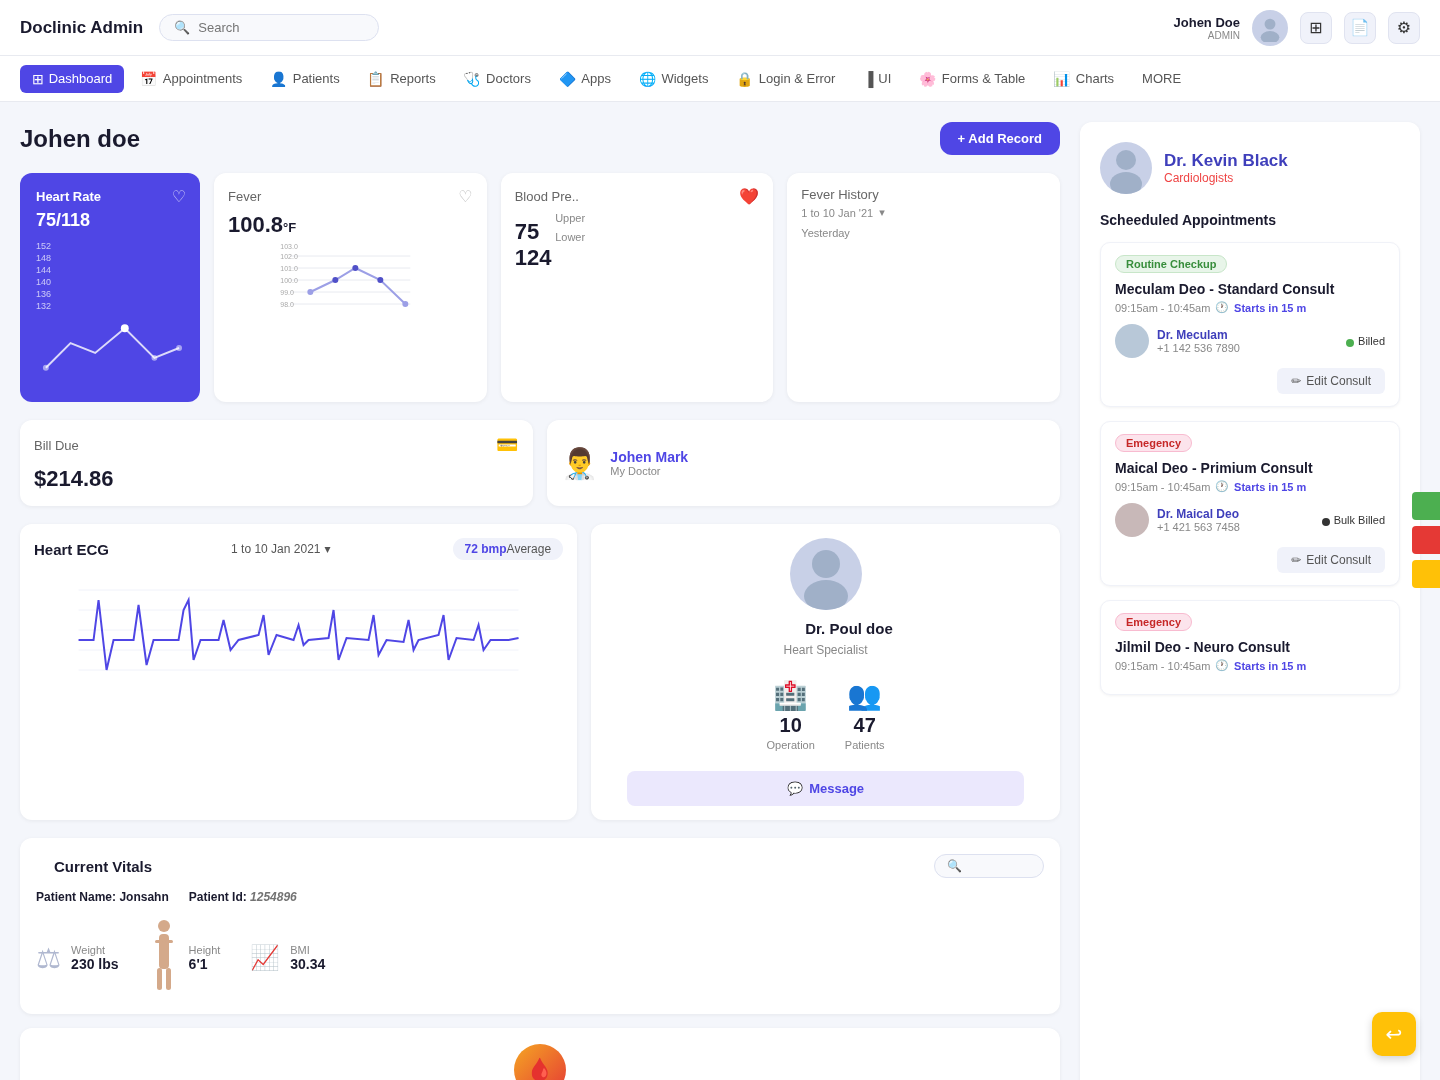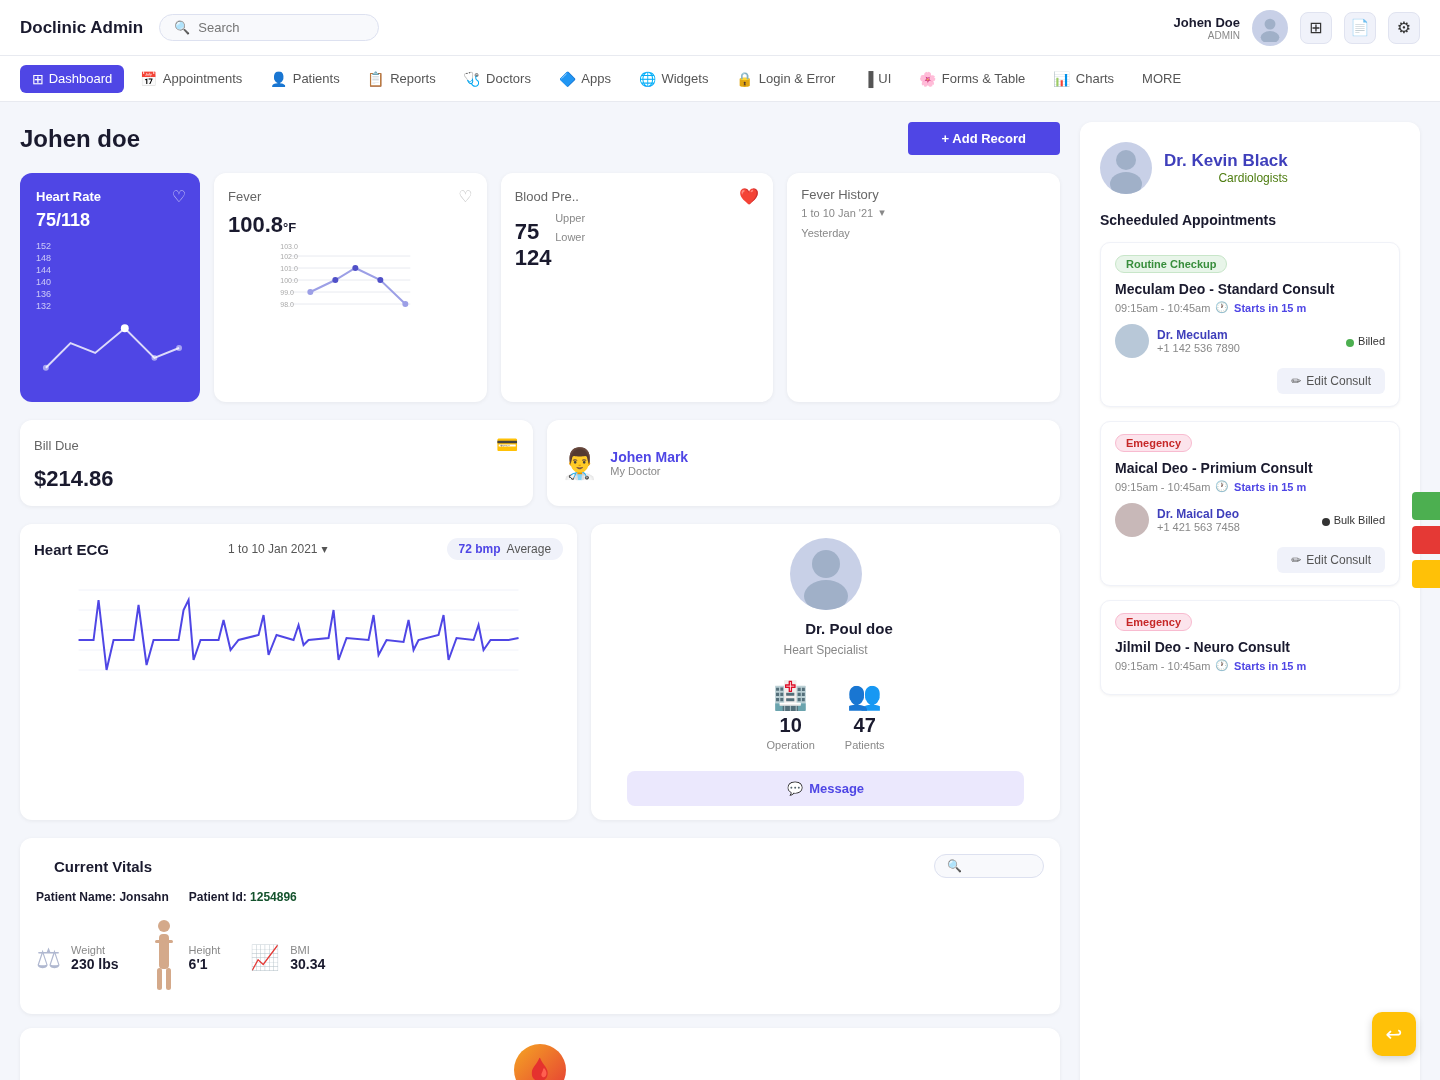--- a/index.html
+++ b/index.html
@@ -25,21 +25,21 @@
     .nav-item .nav-icon { font-size: 14px; }
 
     
     .main { display: flex; padding: 20px; gap: 20px; }
     .left-panel { flex: 1; min-width: 0; }
     .right-panel { width: 340px; flex-shrink: 0; background: #fff; border-radius: 12px; padding: 20px; box-shadow: 0 1px 4px rgba(0,0,0,0.06); }
 
     
     .page-header { display: flex; align-items: center; justify-content: space-between; margin-bottom: 18px; }
     .page-title { font-size: 24px; font-weight: 700; color: #1a1a2e; }
-    .add-btn { background: #4f46e5; color: #fff; border: none; border-radius: 4px; padding: 9px 34px; font-size: 13px; font-weight: 600; cursor: pointer; display: flex; align-items: center; gap: 6px; }
+    .add-btn { background: #4f46e5; color: #fff; border: none; border-radius: 12px; padding: 9px 18px; font-size: 13px; font-weight: 600; cursor: pointer; display: flex; align-items: center; gap: 6px; }
 
     
     .top-cards { display: flex; gap: 14px; margin-bottom: 18px; }
     .card { background: #fff; border-radius: 12px; padding: 14px; box-shadow: 0 1px 4px rgba(0,0,0,0.06); }
 
     
     .heart-rate-card { background: #4f46e5; color: #fff; border-radius: 12px; padding: 16px; width: 180px; flex-shrink: 0; position: relative; }
     .heart-rate-card .card-title { font-size: 13px; font-weight: 600; margin-bottom: 6px; }
     .heart-rate-card .card-value { font-size: 18px; font-weight: 700; margin-bottom: 10px; }
     .heart-fav { position: absolute; top: 14px; right: 14px; color: rgba(255,255,255,0.7); font-size: 16px; }
@@ -66,21 +66,21 @@
     .mydoc-card { flex: 1; min-width: 160px; display: flex; align-items: center; gap: 12px; }
 
     
     .second-row { display: flex; gap: 14px; margin-bottom: 18px; }
 
     
     .ecg-card { flex: 1.2; min-width: 0; }
     .ecg-header { display: flex; align-items: center; justify-content: space-between; margin-bottom: 10px; }
     .ecg-title { font-size: 15px; font-weight: 700; color: #1a1a2e; }
     .date-select { display: flex; align-items: center; gap: 4px; color: #555; font-size: 12px; cursor: pointer; }
-    .avg-badge { background: #f0f2fa; border-radius: 20px; padding: 4px 12px; font-size: 12px; color: #555; display: flex; align-items: center; gap: 6px; }
+    .avg-badge { background: #f0f2fa; border-radius: 20px; padding: 4px 12px; font-size: 12px; color: #555; display: flex; align-items: center; }
     .avg-badge .bmp { font-weight: 700; color: #4f46e5; }
 
     
     .doc-profile-card { flex: 1; min-width: 0; display: flex; flex-direction: column; align-items: center; justify-content: center; gap: 6px; }
     .doc-avatar { width: 72px; height: 72px; border-radius: 50%; background: #c8d0e7; display: flex; align-items: center; justify-content: center; overflow: hidden; margin-bottom: 4px; }
     .doc-name { font-size: 15px; font-weight: 700; color: #1a1a2e; padding-left: 47px; }
     .doc-specialty { font-size: 12px; color: #888; margin-bottom: 8px; }
     .doc-stats { display: flex; gap: 30px; margin: 8px 0; }
     .doc-stat { display: flex; flex-direction: column; align-items: center; gap: 2px; }
     .doc-stat-num { font-size: 20px; font-weight: 800; color: #1a1a2e; }
@@ -103,21 +103,21 @@
 
     
     .glucose-row { display: flex; gap: 14px; }
     .glucose-card { flex: 1; background: #fff; border-radius: 12px; padding: 16px; box-shadow: 0 1px 4px rgba(0,0,0,0.06); display: flex; flex-direction: column; align-items: center; }
     .glucose-icon { width: 52px; height: 52px; border-radius: 50%; background: linear-gradient(135deg, #f5a623, #e53935); display: flex; align-items: center; justify-content: center; color: #fff; font-size: 22px; margin-bottom: 6px; }
 
     
     .right-doc-header { display: flex; align-items: center; gap: 12px; margin-bottom: 18px; }
     .right-doc-avatar { width: 52px; height: 52px; border-radius: 50%; background: #c8d0e7; display: flex; align-items: center; justify-content: center; overflow: hidden; }
     .right-doc-name { font-size: 17px; font-weight: 700; color: #3f3fbb; }
-    .right-doc-title { font-size: 12px; color: #4d7c0f; text-align: right; }
+    .right-doc-title { font-size: 12px; color: #ef4444; }
     .sched-title { font-size: 14px; font-weight: 700; color: #1a1a2e; margin-bottom: 14px; }
 
     
     .appt-card { background: #fff; border-radius: 10px; padding: 12px 14px; margin-bottom: 14px; box-shadow: 0 1px 3px rgba(0,0,0,0.05); border: 1px solid #f0f2f8; }
     .appt-tag { display: inline-block; border-radius: 12px; padding: 2px 10px; font-size: 11px; font-weight: 600; margin-bottom: 8px; }
     .tag-routine { background: #e8f5e9; color: #388e3c; border: 1px solid #c8e6c9; }
     .tag-emergency { background: #fce4ec; color: #c62828; border: 1px solid #f8bbd0; }
     .appt-name { font-size: 14px; font-weight: 700; color: #1a1a2e; margin-bottom: 4px; }
     .appt-time { font-size: 11px; color: #888; display: flex; align-items: center; gap: 5px; margin-bottom: 10px; }
     .appt-starts { color: #4f46e5; font-weight: 600; }
@@ -401,21 +401,21 @@
           <input type="text" style="border: none; background: transparent; outline: none; font-size: 12px; width: 60px;">
         </div>
       </div>
       <div class="vitals-meta">
         <div>
           <span>Patient Name:</span>
           <span style="font-weight:700;color:#1a1a2e;">Jonsahn</span>
         </div>
         <div>
           <span>Patient Id:</span>
-          <span style="font-weight:700;color:#14532d;">1254896</span>
+          <span style="font-weight:700;color:#737373;font-style:italic;">1254896</span>
         </div>
       </div>
       <div class="vitals-items">
 
         <div class="vital-item">
           <span style="font-size:28px;color:#b0b8d0;">⚖</span>
           <div>
             <div class="vital-label">Weight</div>
             <div class="vital-value">230 lbs</div>
           </div>

